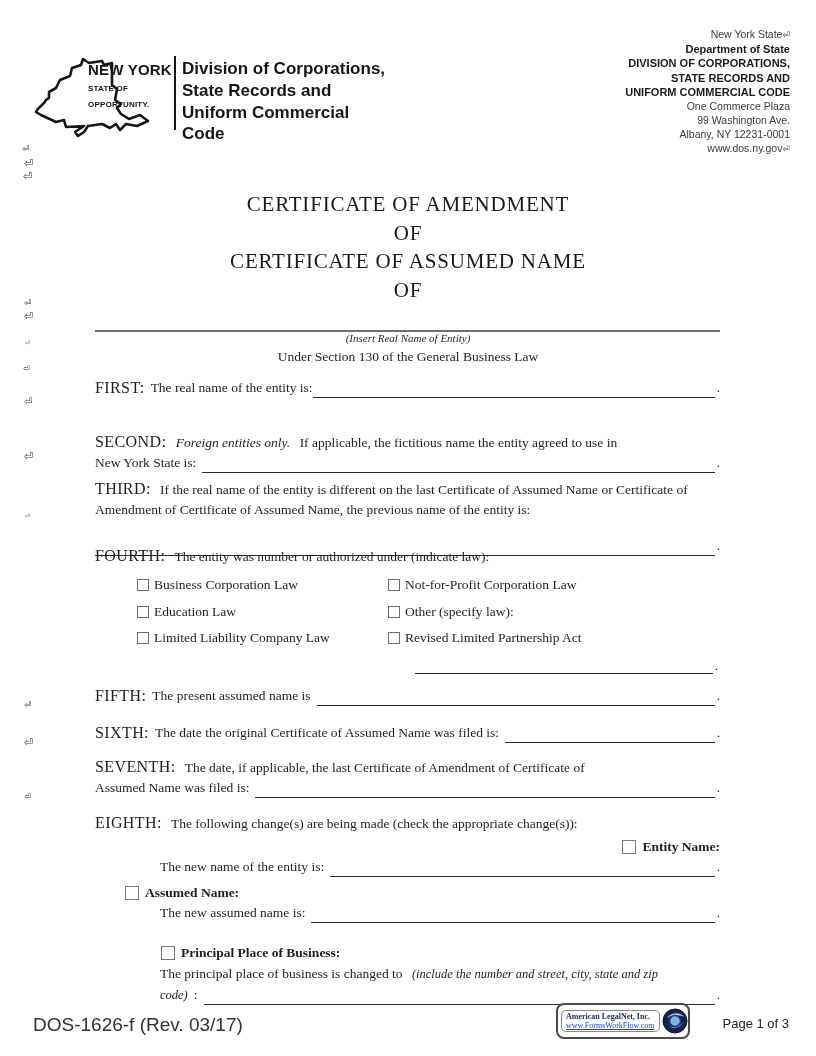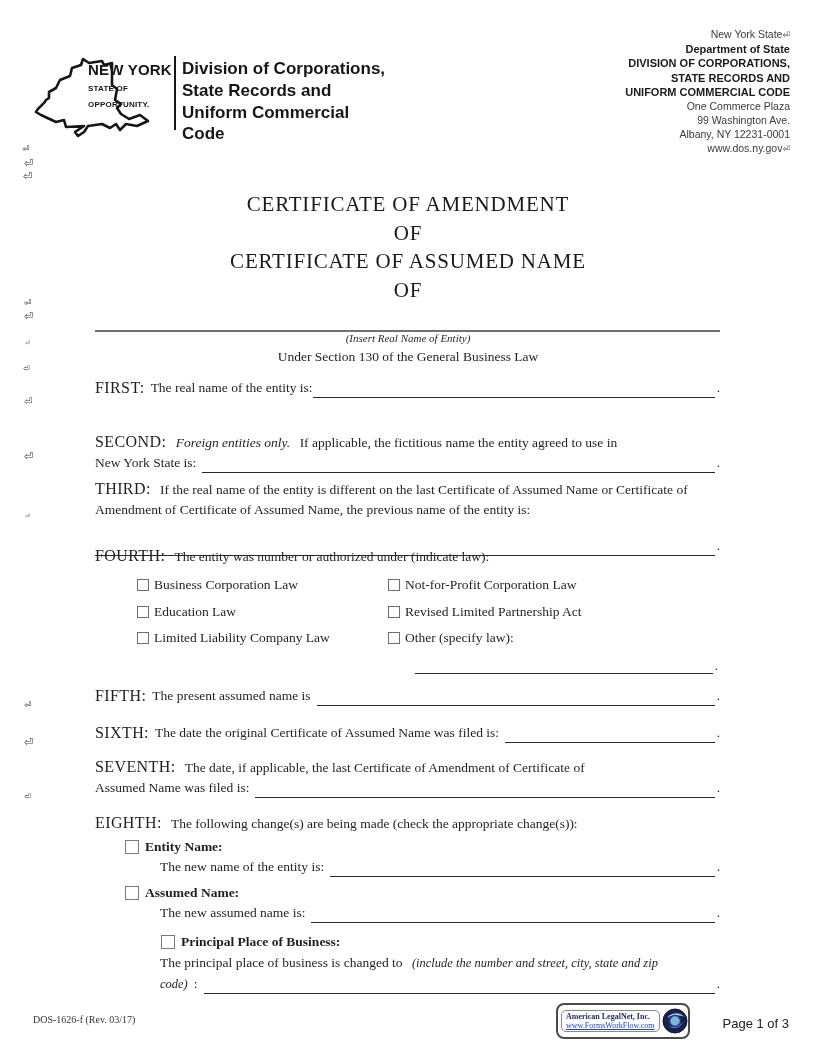--- a/index.html
+++ b/index.html
@@ -49,21 +49,21 @@
   .opt { display:flex; align-items:center; height:26.5px; }
   .cb { display:inline-block; width:12px; height:12px; border:1px solid #6e6e6e; background:#fff;
         margin-right:5px; flex:0 0 auto; }
   .other-line { display:flex; align-items:flex-end; margin:6px 0 0 27px; width:303px; }
   
   .sub-check { display:flex; align-items:center; margin-left:30px; font-weight:bold; }
   .sub-check .cb { width:14px; height:14px; margin-right:6px; border-color:#7a7a7a; }
   .sub-row { margin-left:65px; width:560px; }
   
   .footer-form-no { position:absolute; left:33px; top:1014px;
-    font-family:Liberation Serif, serif; font-size:10px; color:#333; }
+    font-family:Liberation Sans, sans-serif; font-size:19px; color:#333; }
   .page-info { position:absolute; right:27px; top:1016px;
     font-family:"Liberation Sans", sans-serif; font-size:13px; color:#222; }
   .legalnet { position:absolute; left:556px; top:1003px; width:134px; height:36px;
     border:2px solid #4a4a4a; border-radius:8px; background:#fdfdfd;
     display:flex; align-items:center; padding:2px 3px; }
   .legalnet-inner { border:1px solid #8a8a8a; border-radius:5px; padding:1px 4px; flex:1; }
   .legalnet-l1 { font-family:"Liberation Serif", serif; font-weight:bold; font-size:8px; color:#1b2a5e; white-space:nowrap; }
   .legalnet-l2 { font-family:"Liberation Serif", serif; font-size:8px; color:#1a46c8; text-decoration:underline; white-space:nowrap; }
   .globe { margin-left:2px; flex:0 0 auto; }
 </style>
@@ -183,25 +183,25 @@
         <span>Limited Liability Company Law</span>
       </div>
     </div>
     <div class="opt-col-right">
       <div class="opt">
         <span class="cb"></span>
         <span>Not-for-Profit Corporation Law</span>
       </div>
       <div class="opt">
         <span class="cb"></span>
+        <span>Other (specify law):</span>
+      </div>
+      <div class="opt">
+        <span class="cb"></span>
         <span>Revised Limited Partnership Act</span>
-      </div>
-      <div class="opt">
-        <span class="cb"></span>
-        <span>Other (specify law):</span>
       </div>
       <div class="other-line">
         <span class="blank"></span>
         <span class="period">.</span>
       </div>
     </div>
   </div>
 
   <div class="section" style="top:686px;">
     <div class="fill-row">
@@ -237,21 +237,21 @@
       <span class="period">.</span>
     </div>
   </div>
 
   <div class="section" style="top:813px;">
     <div>
       <span class="sec-label">EIGHTH:</span><span class="gap"></span>
       <span>The following change(s) are being made (check the appropriate change(s)):</span>
     </div>
 
-    <div class="sub-check" style="margin-top:3px;">
+    <div class="sub-check" style="margin-top:3px;justify-content:flex-end;">
       <span class="cb"></span>
       <span>Entity Name:</span>
     </div>
     <div class="fill-row sub-row">
       <span class="txt">The new name of the entity is:</span>
         <span class="gap"></span>
       <span class="blank"></span>
       <span class="period">.</span>
     </div>
 
@@ -259,21 +259,21 @@
       <span class="cb"></span>
       <span>Assumed Name:</span>
     </div>
     <div class="fill-row sub-row">
       <span class="txt">The new assumed name is:</span>
         <span class="gap"></span>
       <span class="blank"></span>
       <span class="period">.</span>
     </div>
 
-    <div class="sub-check" style="margin-top:9px;padding-left:36px;">
+    <div class="sub-check" style="margin-top:20px;padding-left:36px;">
       <span class="cb"></span>
       <span>Principal Place of Business:</span>
     </div>
     <div class="sub-row" style="line-height:22px;">
       <span>The principal place of business is changed to</span><span class="gap"></span>
       <span class="ital" style="font-size:12.5px;">(include the number and street, city, state and zip</span>
     </div>
     <div class="fill-row sub-row">
       <span class="ital txt" style="font-size:12.5px;">code)</span>
         <span class="gap"></span>

